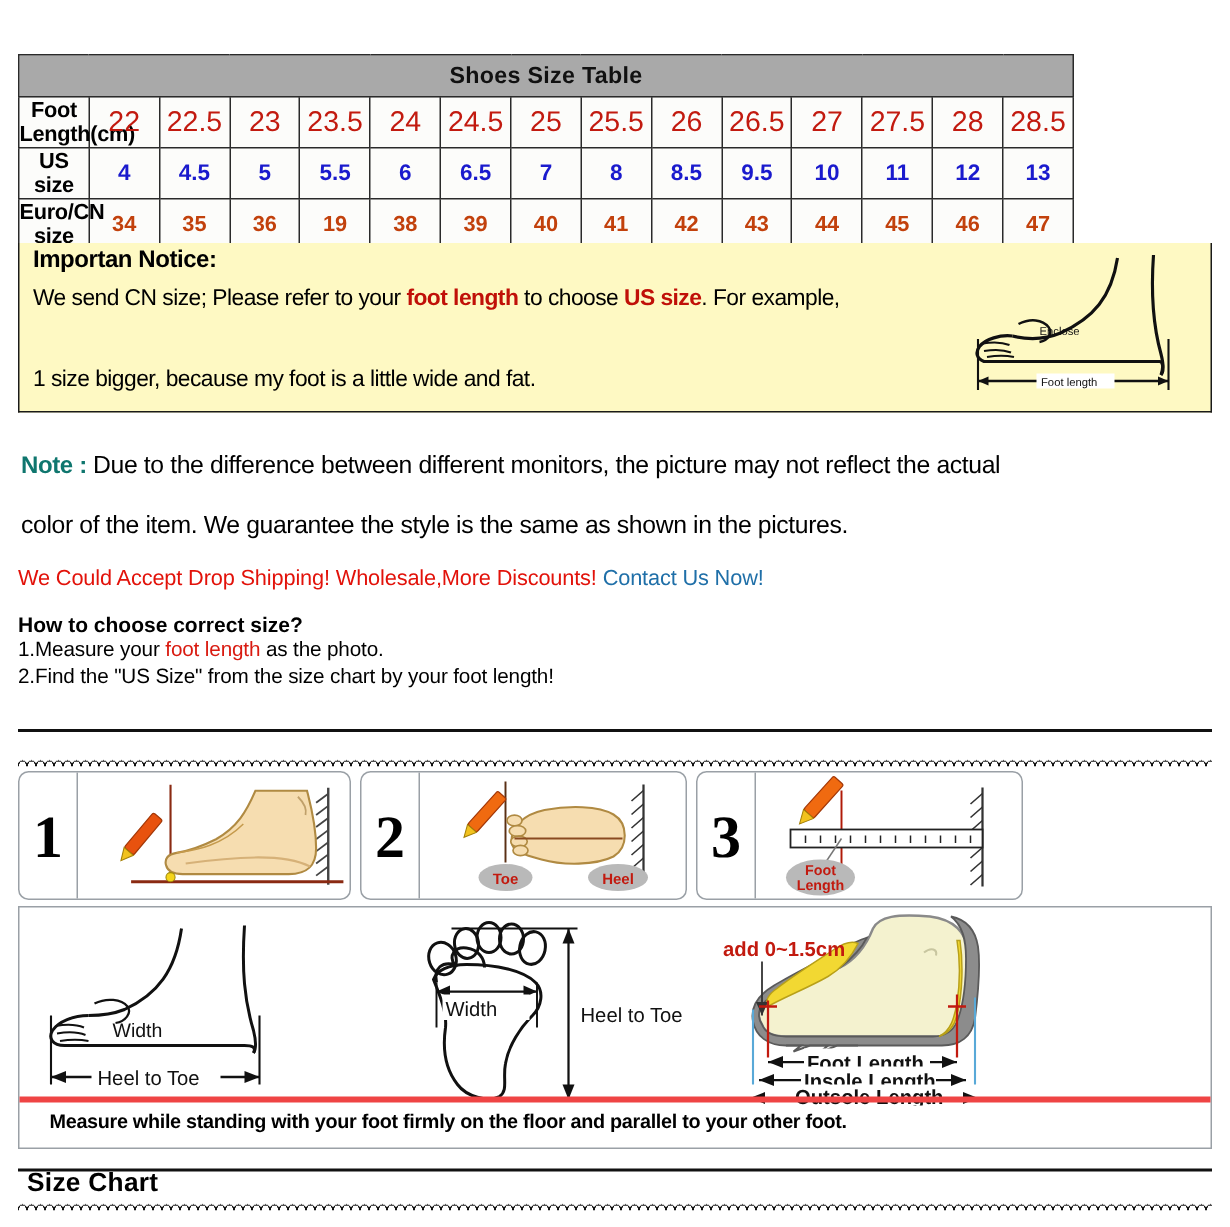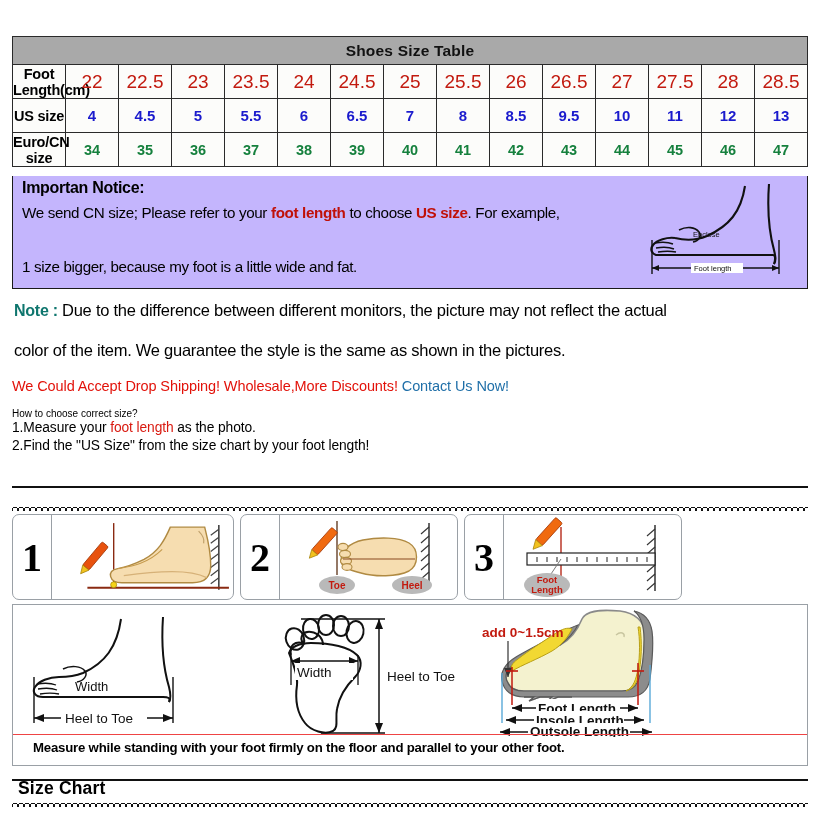--- a/index.html
+++ b/index.html
@@ -7,21 +7,21 @@
     width:820px;height:818px;
     background:#ffffff;
     font-family:"Liberation Sans", sans-serif;
     color:#000;
     -webkit-font-smoothing:antialiased;
   }
   .page{position:relative;width:820px;height:818px;overflow:hidden;}
 
   
   .size-table{
-    position:absolute;left:12px;top:36px;width:796px;
+    position:absolute;left:12px;top:36px;width:704px;
     border:1.5px solid #1a1a1a;border-collapse:collapse;
     table-layout:fixed;
   }
   .size-table td{
     border:1px solid #2a2a2a;
     text-align:center;
     padding:0;
     height:33px;
     background:#fcfcfa;
   }
@@ -33,27 +33,27 @@
   .title-bar .t{
     font-weight:bold;font-size:15.5px;letter-spacing:.2px;color:#111;
     text-align:center;display:block;line-height:25px;
   }
   .rowlabel{
     font-weight:bold;font-size:14.5px;color:#000;
     letter-spacing:-.2px;
   }
   .c-red{color:#c21a0f;font-weight:normal;font-size:19px;}
   .c-blue{color:#1a1acd;font-weight:bold;font-size:15px;}
-  .c-black{color:#15803d;font-weight:bold;font-size:14.5px;}
+  .c-black{color:#c2410c;font-weight:bold;font-size:14.5px;}
 
   
   .notice-box{
-    position:absolute;left:12px;top:176px;width:796px;height:113px;
+    position:absolute;left:12px;top:162px;width:796px;height:113px;
     border:1.5px solid #1a1a1a;border-top:none;
-    box-sizing:border-box;background:#c4b5fd;
+    box-sizing:border-box;background:#fef9c3;
     overflow:hidden;
   }
   .notice-head{
     position:absolute;left:9px;top:3px;
     font-weight:bold;font-size:16px;letter-spacing:-.3px;
   }
   .notice-l{
     position:absolute;left:9px;font-size:15.2px;letter-spacing:-.35px;
     white-space:nowrap;font-weight:500;
   }
@@ -76,21 +76,21 @@
 
   .promo{
     position:absolute;left:12px;top:378px;
     font-size:14.5px;letter-spacing:-.1px;white-space:nowrap;
   }
   .promo .red{color:#e2120a;}
   .promo .teal{color:#1f6fa8;}
 
   
   .howto{position:absolute;left:12px;top:408px;width:796px;}
-  .howto-h{font-weight:normal;font-size:10px;}
+  .howto-h{font-weight:bold;font-size:14px;}
   .howto-li{font-size:13.8px;line-height:17.5px;letter-spacing:-.1px;white-space:nowrap;}
   .howto-li .red{color:#d91a10;}
 
   .sect-head{
     position:absolute;font-weight:bold;font-size:17.5px;letter-spacing:.2px;
   }
   .wavy{
     position:absolute;height:7px;left:12px;width:796px;
     background-image:
       radial-gradient(circle at 3px 6px, transparent 2.3px, #111 2.3px, #111 3.1px, transparent 3.2px);
@@ -120,21 +120,21 @@
   .bottom-panel{
     position:absolute;left:12px;top:604px;width:796px;height:162px;
     border:1px solid #9aa0a6;box-sizing:border-box;background:#fff;
   }
   .bp-cell{position:absolute;top:0;height:132px;}
   .bp-a{left:0px;width:250px;}
   .bp-b{left:250px;width:205px;}
   .bp-d{left:455px;width:180px;}
   .bp-note{
     position:absolute;left:0;bottom:0;width:100%;height:30px;
-    border-top:1px solid #ef4444;
+    border-top:4px solid #ef4444;
   }
   .bp-note span{
     position:absolute;left:20px;top:5px;font-size:13.2px;font-weight:bold;
     letter-spacing:-.2px;white-space:nowrap;
   }
   svg{display:block;}
   .lbl{font-family:"Liberation Sans",sans-serif;}
 </style>
 </head>
 <body>
@@ -180,21 +180,21 @@
           <td class="c-blue">10</td>
           <td class="c-blue">11</td>
           <td class="c-blue">12</td>
           <td class="c-blue">13</td>
         </tr>
     <tr id="r2">
           <td class="rowlabel" style="width: 132px;">Euro/CN size</td>
           <td class="c-black">34</td>
           <td class="c-black">35</td>
           <td class="c-black">36</td>
-          <td class="c-black">37</td>
+          <td class="c-black">19</td>
           <td class="c-black">38</td>
           <td class="c-black">39</td>
           <td class="c-black">40</td>
           <td class="c-black">41</td>
           <td class="c-black">42</td>
           <td class="c-black">43</td>
           <td class="c-black">44</td>
           <td class="c-black">45</td>
           <td class="c-black">46</td>
           <td class="c-black">47</td>

